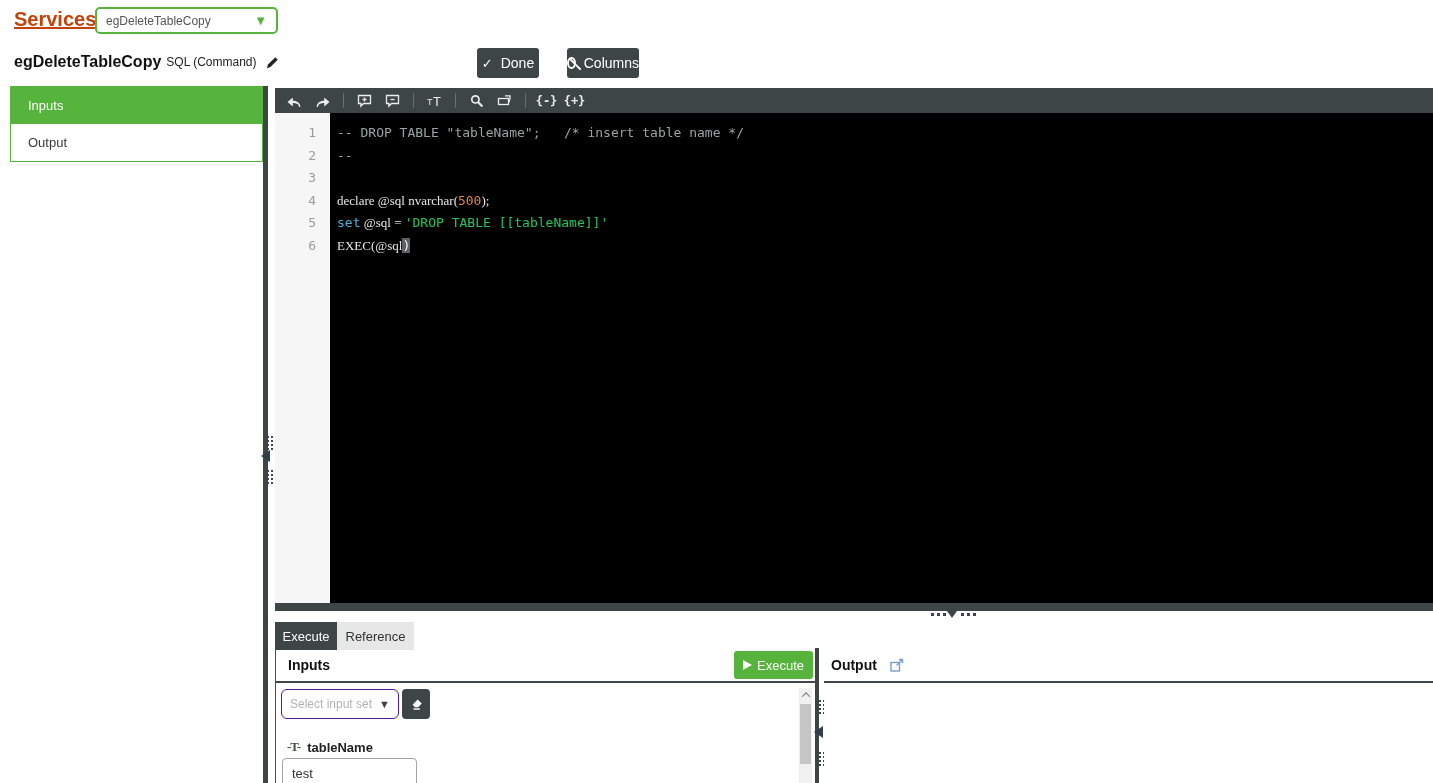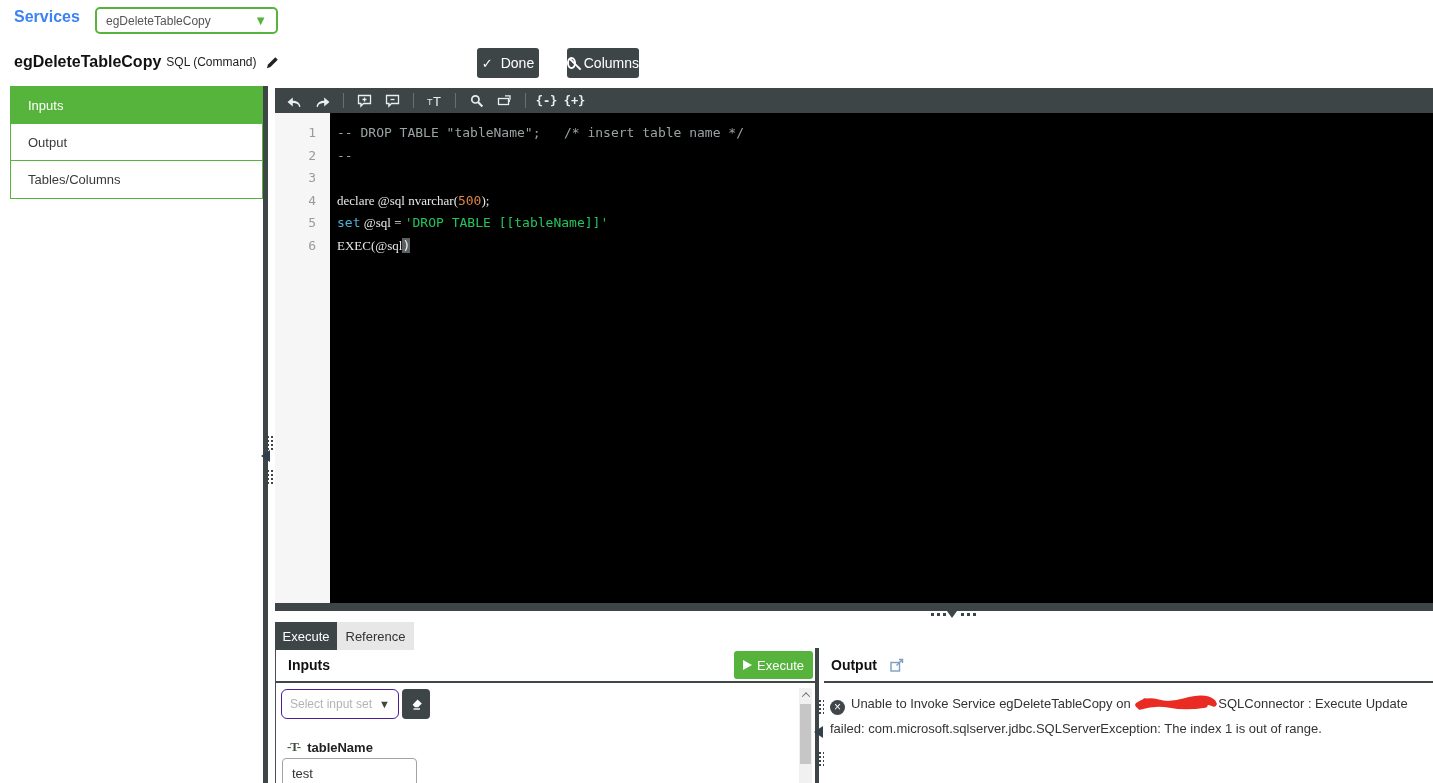--- a/index.html
+++ b/index.html
@@ -1,20 +1,20 @@
 <!DOCTYPE html>
 <html><head>
 <meta charset="utf-8">
 <style>
   * { margin:0; padding:0; box-sizing:border-box; }
   body { background:#fff; font-family:"Liberation Sans", sans-serif; }
   .app { position:relative; width:1433px; height:783px; background:#fff; overflow:hidden; }
 
   
-  .services-label { position:absolute; left:14px; top:8px; font-size:16px; font-weight:bold; color:#3b82f6; }
+  .services-label { position:absolute; left:14px; top:8px; font-size:20px; font-weight:bold; color:#c2410c;text-decoration:underline; }
   .svc-select { position:absolute; left:95px; top:7px; width:183px; height:27px; border:2px solid #56b43c;
     border-radius:5px; background:#fff; display:flex; align-items:center; padding:0 9px; cursor:pointer; }
   .svc-select .val { flex:1; font-size:12px; color:#555; }
   .svc-select .tri { color:#56b43c; font-size:13px; line-height:1; }
   .page-title { position:absolute; left:14px; top:53px; font-size:16px; font-weight:bold; color:#111;
     display:flex; align-items:center; gap:5px; }
   .page-subtitle { font-size:12px; font-weight:normal; color:#222; }
   .pencil { margin-left:3px; display:inline-flex; cursor:pointer; }
   .btn { position:absolute; top:48px; height:30px; display:flex; align-items:center; justify-content:center;
     gap:8px; font-size:14px; border-radius:3px; cursor:pointer; }
@@ -138,21 +138,20 @@
     <span>Done</span>
   </div>
   <div class="btn btn-cancel">
     <span class="no-icon"></span>
     <span>Columns</span>
   </div>
 
   <div class="sidebar">
       <div class="sb-item sel">Inputs</div>
       <div class="sb-item">Output</div>
-      <div class="sb-item">Tables/Columns</div>
     </div>
 
   <div class="vbar"></div>
   <span class="vdots" style="left:267px; top:436px;"></span>
   <span class="tri-left" style="left:261px; top:450px;"></span>
   <span class="vdots" style="left:267px; top:470px;"></span>
 
   <div class="ed-toolbar">
     <span class="tb-btn">
       <svg width="17" height="14" viewBox="0 0 17 14">
@@ -262,20 +261,15 @@
 
   <div class="output-panel">
     <div class="out-header">Output</div>
     <span class="popup-icon">
       <svg width="14" height="14" viewBox="0 0 14 14">
           <rect x="1" y="4.5" width="8.5" height="8.5" fill="none" stroke="#7b9ec2" stroke-width="1.4"></rect>
           <path d="M6.5 7.5 L12.5 1.5 M9 1.5 H12.5 V5" stroke="#7b9ec2" stroke-width="1.4" fill="none"></path>
         </svg>
     </span>
     <div class="panel-divider"></div>
-    <div class="error-text">
-      <span class="error-icon">×</span><span>Unable to Invoke Service egDeleteTableCopy on </span><svg class="scribble" width="82" height="17" viewBox="0 0 82 17">
-          <path d="M3 10 Q12 4 22 7 T42 8 T62 6 T79 9 M5 12 Q20 7 35 10 T70 10 M10 6 Q30 12 50 6 T78 7" stroke="#e8241c" stroke-width="5.5" fill="none" stroke-linecap="round" opacity="0.97"></path>
-        </svg><span>SQLConnector : Execute Update failed: com.microsoft.sqlserver.jdbc.SQLServerException: The index 1 is out of range.</span>
-    </div>
   </div>
 
 </div>
 
 </body></html>

